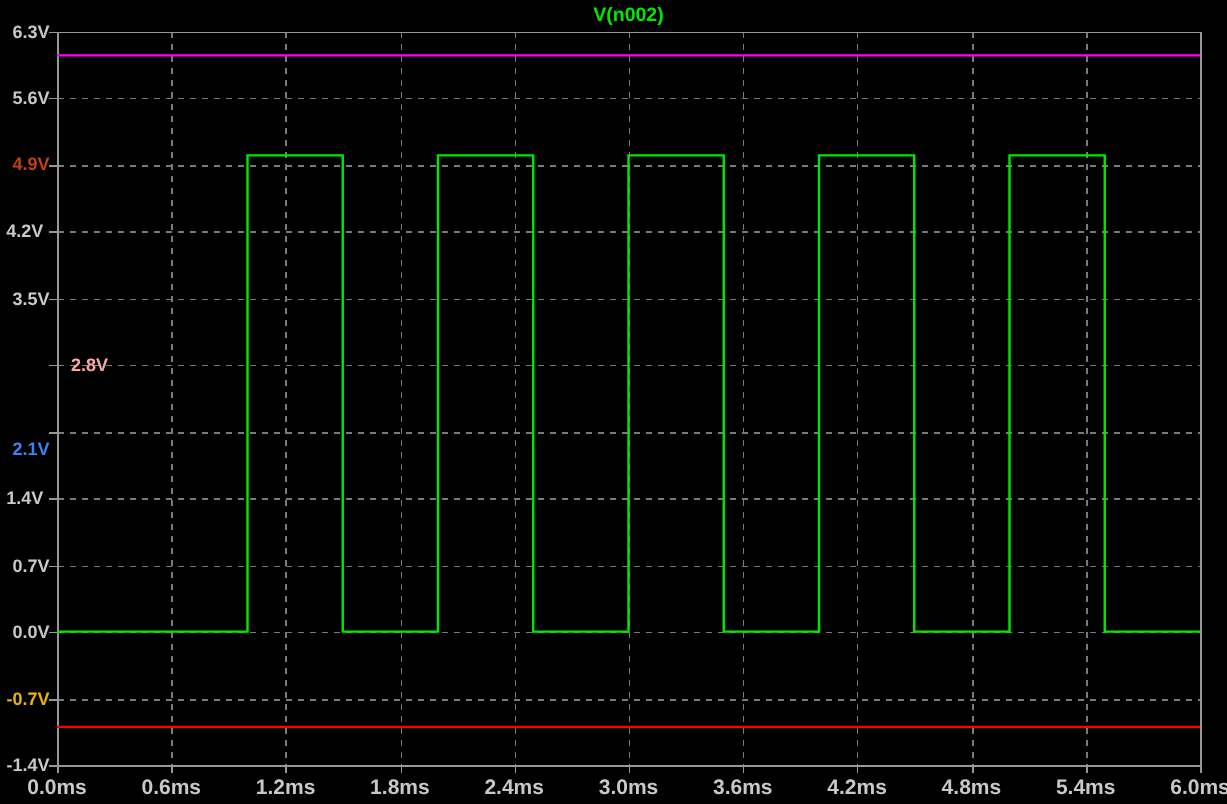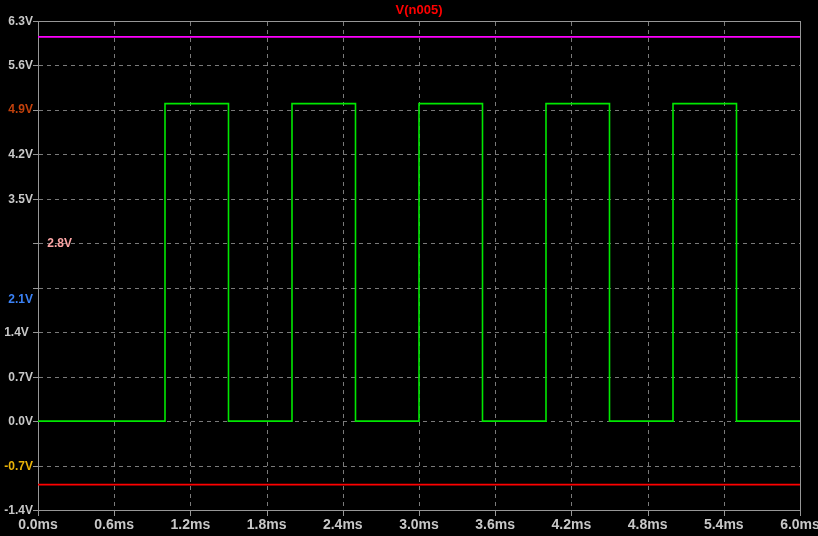--- a/index.html
+++ b/index.html
@@ -44,21 +44,21 @@
     color: #c8c8c8;
     white-space: nowrap;
   }
 </style>
 </head>
 <body>
 
 <div class="screen">
 
   <div class="legend">
-    <span class="trace-label" style="color: rgb(255, 0, 0);">V(n005)</span>
+    <span class="trace-label" style="color: rgb(0, 232, 0);">V(n002)</span>
   </div>
 
   <svg id="plot-svg" width="818" height="536">
       <line x1="38.5" y1="510.5" x2="38.5" y2="515.5" stroke="#979797" stroke-width="1" shape-rendering="crispEdges"></line>
       <line x1="114.5" y1="21.5" x2="114.5" y2="510.5" stroke="#7a7a7a" stroke-width="1" stroke-dasharray="4 4" shape-rendering="crispEdges"></line>
       <line x1="114.5" y1="510.5" x2="114.5" y2="515.5" stroke="#979797" stroke-width="1" shape-rendering="crispEdges"></line>
       <line x1="190.5" y1="21.5" x2="190.5" y2="510.5" stroke="#7a7a7a" stroke-width="1" stroke-dasharray="4 4" shape-rendering="crispEdges"></line>
       <line x1="190.5" y1="510.5" x2="190.5" y2="515.5" stroke="#979797" stroke-width="1" shape-rendering="crispEdges"></line>
       <line x1="267.5" y1="21.5" x2="267.5" y2="510.5" stroke="#7a7a7a" stroke-width="1" stroke-dasharray="4 4" shape-rendering="crispEdges"></line>
       <line x1="267.5" y1="510.5" x2="267.5" y2="515.5" stroke="#979797" stroke-width="1" shape-rendering="crispEdges"></line>
@@ -100,21 +100,21 @@
       <rect x="38.5" y="21.5" width="762" height="489" fill="none" stroke="#979797" stroke-width="1" shape-rendering="crispEdges"></rect>
       <polyline points="38.0,421.1 165.0,421.1 165.0,103.6 228.5,103.6 228.5,421.1 292.0,421.1 292.0,103.6 355.5,103.6 355.5,421.1 419.0,421.1 419.0,103.6 482.5,103.6 482.5,421.1 546.0,421.1 546.0,103.6 609.5,103.6 609.5,421.1 673.0,421.1 673.0,103.6 736.5,103.6 736.5,421.1 800.0,421.1" fill="none" stroke="#00e800" stroke-width="1.6"></polyline>
       <polyline points="38.0,484.6 800.0,484.6" fill="none" stroke="#ff0000" stroke-width="1.6"></polyline>
       <polyline points="38.0,36.9 800.0,36.9" fill="none" stroke="#ff00ff" stroke-width="1.6"></polyline>
     </svg>
 
   <div id="y-axis-labels">
       <div class="tick-label-y" style="top: 14px; color: rgb(200, 200, 200);">6.3V</div>
       <div class="tick-label-y" style="top: 58.4545px; color: rgb(200, 200, 200);">5.6V</div>
       <div class="tick-label-y" style="top: 102px; color: #c2410c;">4.9V</div>
-      <div class="tick-label-y" style="top: 147.364px; color: rgb(200, 200, 200);">4.2V</div>
+      <div class="tick-label-y" style="top: 147.364px; color: rgb(200, 200, 200); text-align: center;">4.2V</div>
       <div class="tick-label-y" style="top: 191.818px; color: rgb(200, 200, 200);">3.5V</div>
       <div class="tick-label-y" style="top: 236.273px; color: #fca5a5; margin-left: 39px;">2.8V</div>
       <div class="tick-label-y" style="top: 292px; color: #3b82f6;">2.1V</div>
       <div class="tick-label-y" style="top: 325.182px; color: rgb(200, 200, 200); text-align: center;">1.4V</div>
       <div class="tick-label-y" style="top: 369.636px; color: rgb(200, 200, 200);">0.7V</div>
       <div class="tick-label-y" style="top: 414.091px; color: rgb(200, 200, 200);">0.0V</div>
       <div class="tick-label-y" style="top: 458.545px; color: #eab308;">-0.7V</div>
       <div class="tick-label-y" style="top: 503px; color: rgb(200, 200, 200);">-1.4V</div>
     </div>
   <div id="x-axis-labels">

